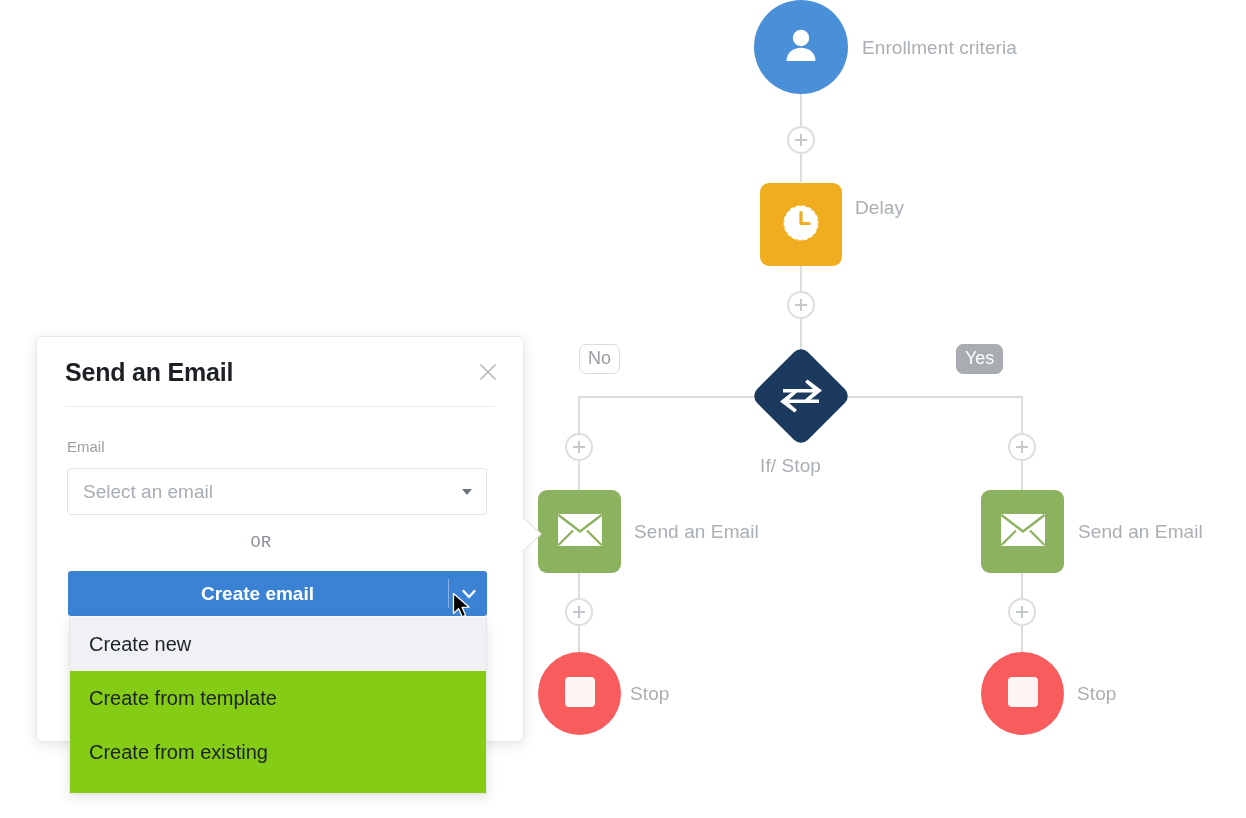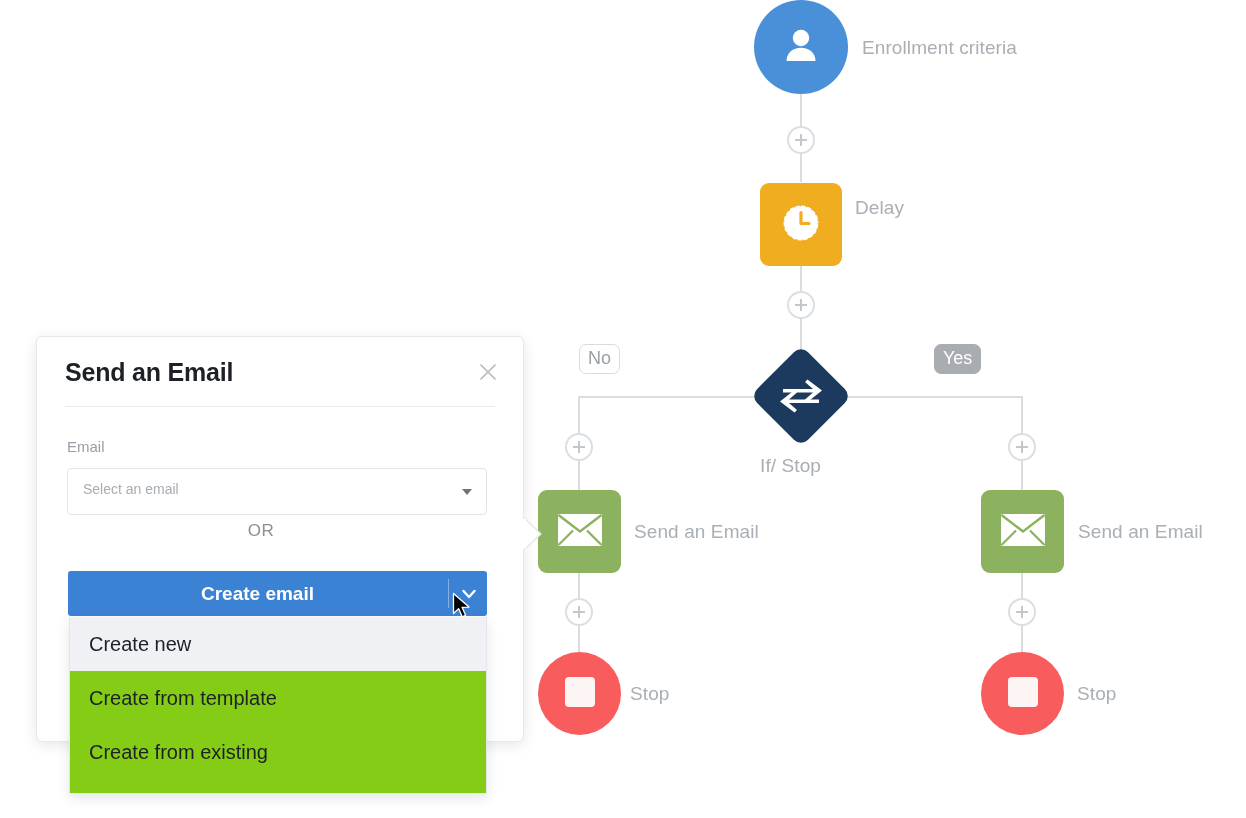--- a/index.html
+++ b/index.html
@@ -168,40 +168,41 @@
     height: 47px;
     border: 1px solid #e2e5e7;
     border-radius: 4px;
     background: #ffffff;
     box-sizing: border-box;
   }
   .select-text {
     position: absolute;
     left: 15px;
     top: 12px;
-    font-size: 14px;
+    font-size: 19px;
     color: #a7adb2;
   }
   .select-caret {
     position: absolute;
     right: 14px;
     top: 20px;
     width: 0; height: 0;
     border-left: 5px solid transparent;
     border-right: 5px solid transparent;
     border-top: 6px solid #6d7478;
   }
   .or-text {
     position: absolute;
     left: 0; right: 38px;
-    top: 184px;
+    top: 196px;
     text-align: center;
     font-size: 17px;
     color: #8a9096;
     letter-spacing: .4px;
+    font-family: Liberation Mono, monospace;
   }
   .btn-create {
     position: absolute;
     left: 31px;
     top: 234px;
     width: 419px;
     height: 45px;
     background: #3c82d4;
     border-radius: 3px;
     cursor: pointer;
@@ -307,21 +308,21 @@
           <circle cx="23" cy="23" r="17.5" fill="none" stroke="#f0ad20" stroke-width="1.6" stroke-dasharray="1.6 4.6"></circle>
           <path d="M23 12.5v11h8" fill="none" stroke="#f0ad20" stroke-width="3.2" stroke-linecap="round" stroke-linejoin="round"></path>
         </svg>
       </span>
     </div>
     <div class="node-label" style="left:855px; top:197px;">Delay</div>
 
     <div class="plus" style="left:787px; top:291px;"></div>
 
     <div class="badge badge-no" style="left:579px; top:344px;">No</div>
-    <div class="badge badge-yes" style="left:934px; top:344px;">Yes</div>
+    <div class="badge badge-yes" style="left:956px; top:344px;">Yes</div>
 
     <div class="diamond" style="left:765px; top:360px; background:#1c3a5e;">
       <svg width="42" height="34" viewBox="0 0 42 34" aria-hidden="true">
         <path d="M3 10h30l-8-7 2.5-2.5L42 11.5 27.5 23 25 20.5l8-7H3z" fill="#ffffff"></path>
         <path d="M39 24H9l8 7-2.5 2.5L0 22.5 14.5 11 17 13.5l-8 7h30z" fill="#ffffff" transform="translate(0,0)"></path>
       </svg>
     </div>
     <div class="node-label" style="left:760px; top:455px;">If/ Stop</div>
 
     <div class="plus" style="left:565px; top:433px;"></div>

